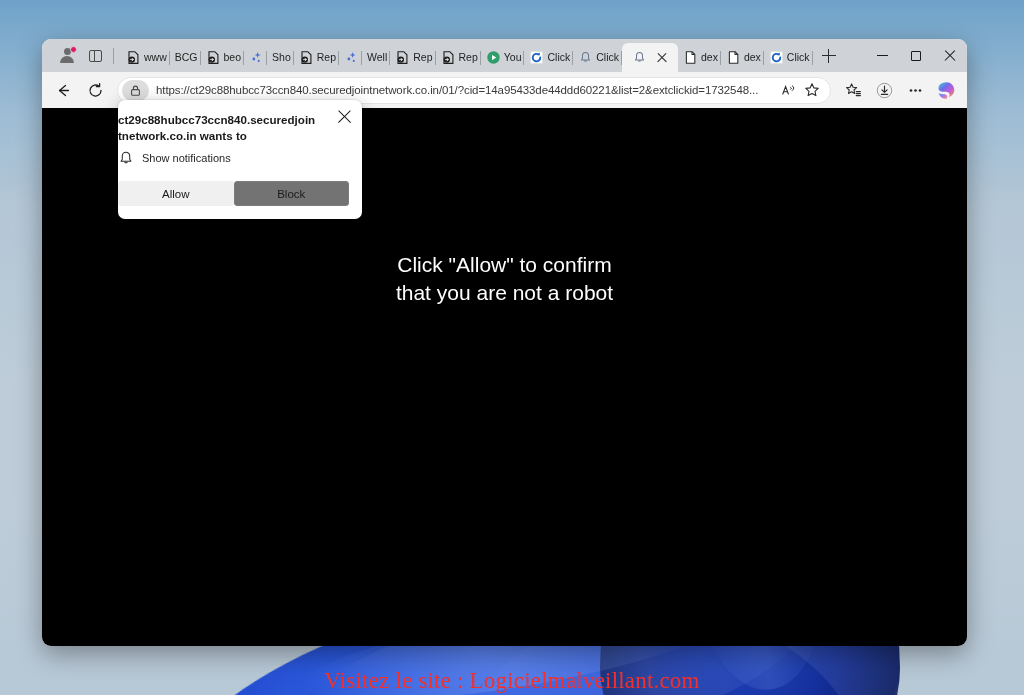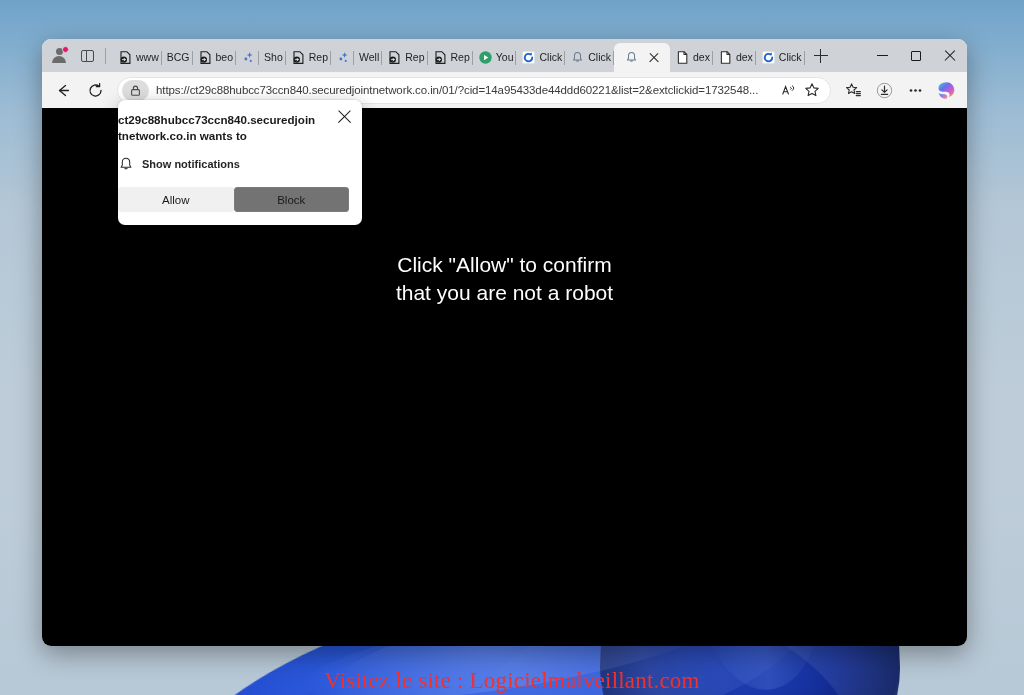--- a/index.html
+++ b/index.html
@@ -62,21 +62,21 @@
     overflow: hidden;
     display: flex; flex-direction: column;
   }
 
   
   .tabstrip {
     height: 33px;
     background: #cfd2d6;
     display: flex;
     align-items: flex-end;
-    padding-left: 0;
+    padding-left: 8px;
     position: relative;
     flex: 0 0 auto;
   }
   .tb-left { display: flex; align-items: center; height: 33px; padding: 0 4px; gap: 2px; }
   .profile-btn {
     width: 26px; height: 26px; position: relative;
     display: flex; align-items: center; justify-content: center;
     border-radius: 4px;
   }
   .avatar-head {
@@ -227,22 +227,21 @@
     position: absolute; right: 10px; top: 9px;
     width: 15px; height: 15px;
   }
   .pp-close::before, .pp-close::after {
     content:''; position:absolute; left:-1px; top:6.8px; width:17px; height:1.3px; background:#1a1a1a;
   }
   .pp-close::before { transform: rotate(45deg); }
   .pp-close::after  { transform: rotate(-45deg); }
   .pp-row {
     display:flex; align-items:center; gap:8px;
-    margin-top: 12px;
-    font-weight: bold;
+    margin-top: 6px;
   }
   .pp-row-label { font-size: 11px; color: #262626; }
   .pp-buttons { display:flex; margin-top: 15px; }
   .pp-btn {
     flex: 1; height: 25px;
     display:flex; align-items:center; justify-content:center;
     font-size: 11.5px; color: #1a1a1a;
     background: #f0f0f0;
     border: 1px solid transparent;
     border-radius: 3px;

